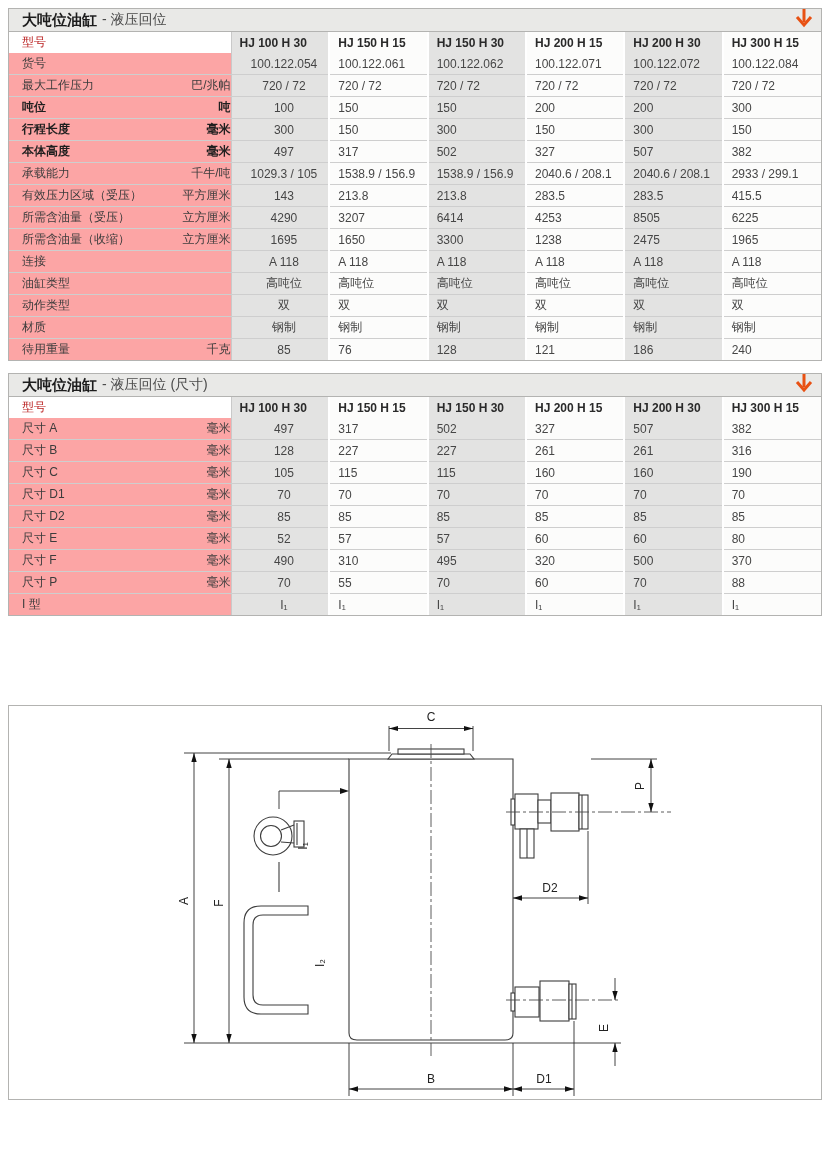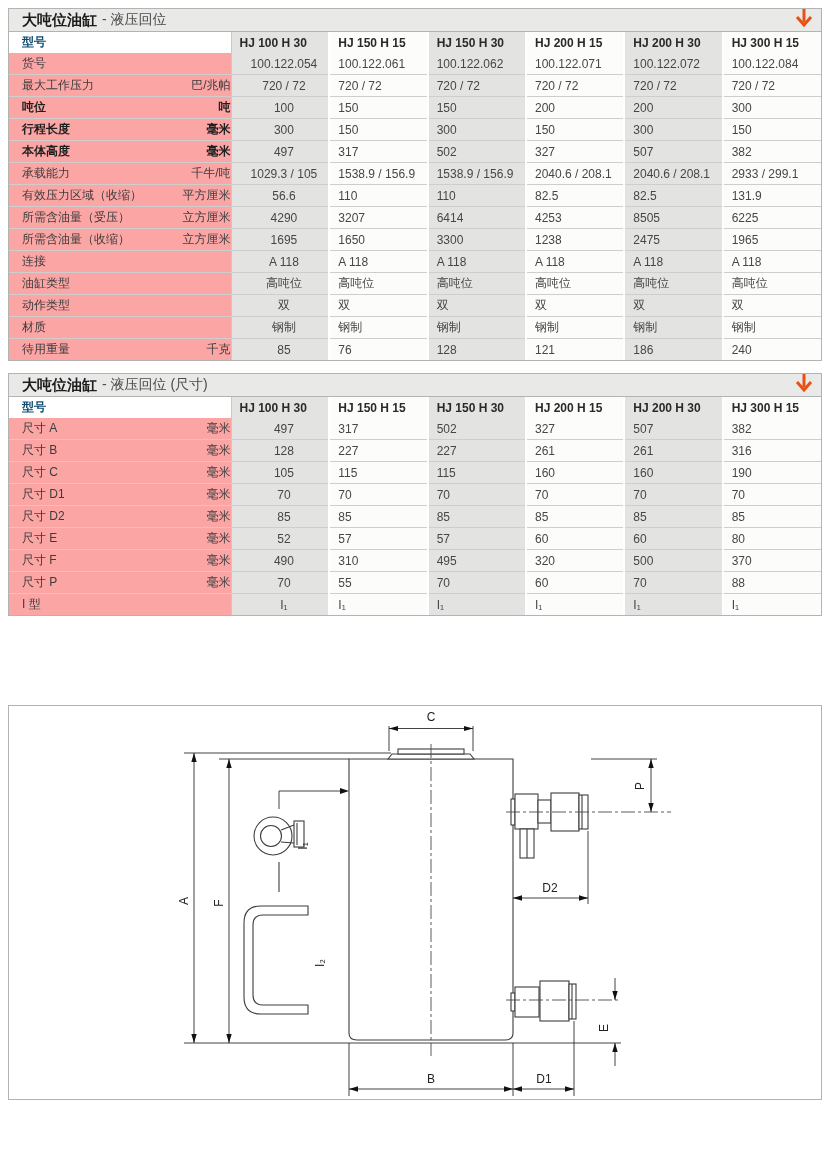--- a/index.html
+++ b/index.html
@@ -9,21 +9,21 @@
   .block + .block{margin-top:12px;}
   .bar{background:#e9e9e7;border-bottom:1px solid #b3b3b1;height:22px;display:flex;align-items:center;padding:0 6px 0 13px;}
   .bar .t-main{font-weight:bold;font-size:15px;color:#1c1c1c;}
   .bar .t-sub{font-size:14px;color:#4b4b4b;margin-left:5px;}
   .bar .spacer{flex:1;}
   table{border-collapse:collapse;width:100%;table-layout:fixed;font-size:12px;}
   col.lblcol{width:222px;}
   th,td{height:21px;padding:0;font-weight:normal;text-align:left;vertical-align:middle;
         border-bottom:1px solid #cecece;white-space:nowrap;overflow:hidden;}
   tr:last-child th, tr:last-child td{border-bottom:none;}
-  th.corner{padding-left:13px;font-weight:bold;color:#0c4a6e;background:#fff;}
+  th.corner{padding-left:13px;font-weight:normal;color:#b91c1c;background:#fff;}
   th.model{padding-left:8px;font-weight:bold;color:#2a2a2a;border-left:2px solid #fff;}
   th.model.first{border-left:1px solid #c9c9c9;}
   td.lbl{padding-left:13px;background:#fca5a5;color:#3c3c3c;}
   td.lbl .unit{float:right;}
   td.val{padding-left:8px;color:#464646;border-left:2px solid #fff;}
   td.val.first{border-left:1px solid #c9c9c9;text-align:center;}
   .g{background:#e3e3e2;}
   .w{background:#fcfcfb;}
   tr.bold td.lbl{font-weight:bold;color:#1f1f1f;}
   .figure-box{margin-top:89px;border:1px solid #b3b3b1;background:#fff;}
@@ -124,27 +124,27 @@
           <tr>
             <td class="lbl"><span>承载能力</span><span class="unit">千牛/吨</span></td>
             <td class="val g first">1029.3 / 105</td>
             <td class="val w">1538.9 / 156.9</td>
             <td class="val g">1538.9 / 156.9</td>
             <td class="val w">2040.6 / 208.1</td>
             <td class="val g">2040.6 / 208.1</td>
             <td class="val w">2933 / 299.1</td>
           </tr>
           <tr>
-            <td class="lbl"><span>有效压力区域（收缩）</span><span class="unit">平方厘米</span></td>
-            <td class="val g first">56.6</td>
-            <td class="val w">110</td>
-            <td class="val g">110</td>
-            <td class="val w">82.5</td>
-            <td class="val g">82.5</td>
-            <td class="val w">131.9</td>
+            <td class="lbl"><span>有效压力区域（受压）</span><span class="unit">平方厘米</span></td>
+            <td class="val g first">143</td>
+            <td class="val w">213.8</td>
+            <td class="val g">213.8</td>
+            <td class="val w">283.5</td>
+            <td class="val g">283.5</td>
+            <td class="val w">415.5</td>
           </tr>
           <tr>
             <td class="lbl"><span>所需含油量（受压）</span><span class="unit">立方厘米</span></td>
             <td class="val g first">4290</td>
             <td class="val w">3207</td>
             <td class="val g">6414</td>
             <td class="val w">4253</td>
             <td class="val g">8505</td>
             <td class="val w">6225</td>
           </tr>

